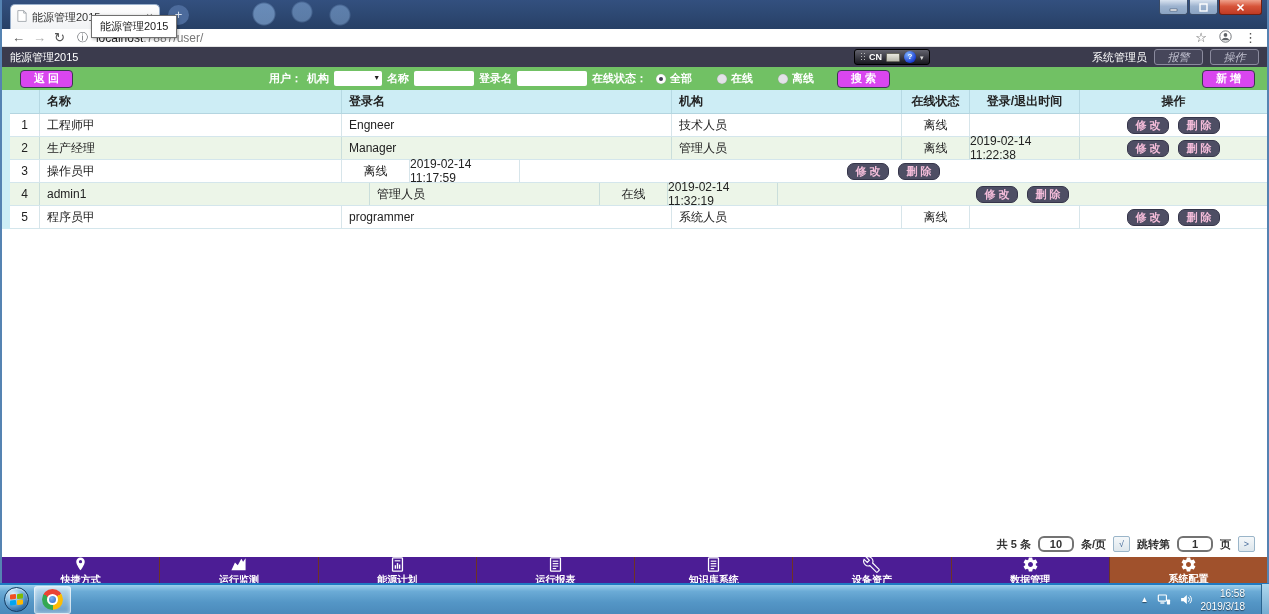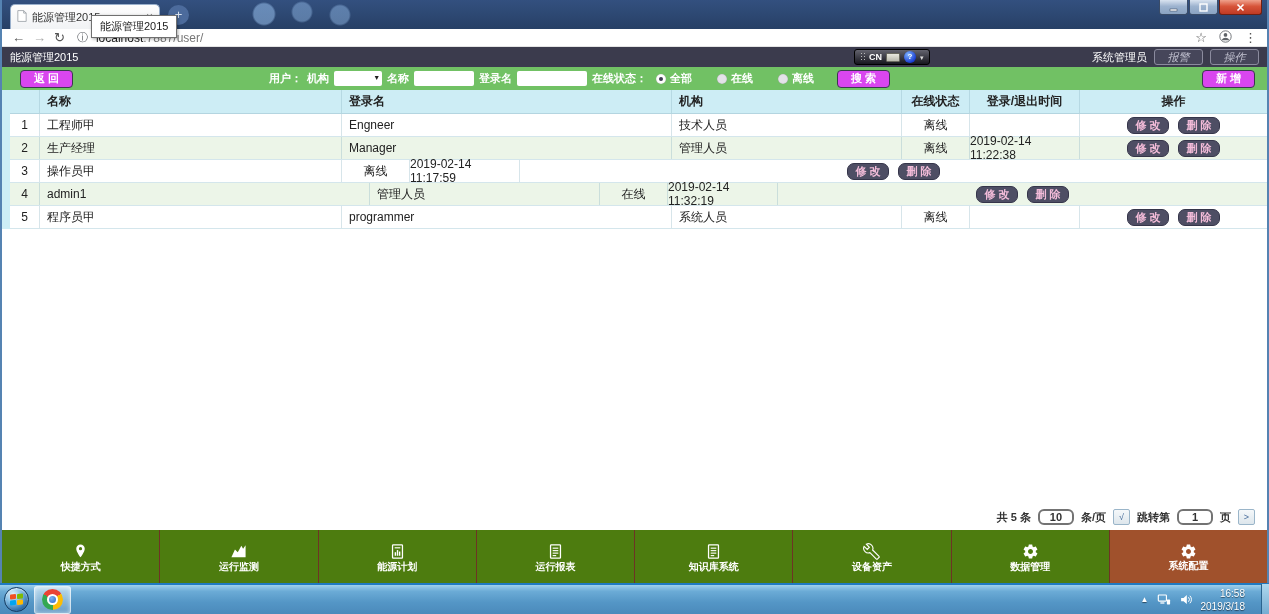--- a/index.html
+++ b/index.html
@@ -82,21 +82,21 @@
   .op-btn { width:42px; height:17px; border-radius:7px; background:#4e4e64; border:1px solid #35354a; color:#f3bcd9; font-size:11px; font-weight:bold; cursor:pointer; line-height:14px; padding:0; }
 
   .filler { flex:1; background:#fff; }
 
   
   .pagination { height:20px; background:#fff; display:flex; justify-content:flex-end; align-items:center; gap:7px; padding-right:12px; margin-bottom:3px; font-size:11px; color:#333; font-weight:bold; flex:none; }
   .pg-input { width:36px; height:16px; border:2px solid #737373; border-radius:6px; text-align:center; font-size:11px; color:#333;font-weight:bold; }
   .pg-btn { width:17px; height:16px; font-size:9px; color:#4a6e9c; background:linear-gradient(#f5f8fa,#dde6ec); border:1px solid #9ab5c9; border-radius:2px; cursor:pointer; padding:0; line-height:13px; }
 
   
-  .bottom-nav { height:53px; background:#4d7c0f; display:flex; flex:none; }
+  .bottom-nav { height:26px; background:#4c1d95; display:flex; flex:none; }
   .nav-item { flex:1; display:flex; flex-direction:column; align-items:center; justify-content:center; gap:1px; border-left:1px solid #6e3324; cursor:pointer; }
   .nav-item:first-child { border-left:none; }
   .nav-item.active { background:#a0512c;font-family:Liberation Mono, monospace; }
   .nav-icon { height:18px; display:flex; align-items:flex-end; }
   .nav-label { color:#fff; font-size:10px; font-weight:bold; line-height:1.1; }
 
   
   .taskbar { height:31px; background:linear-gradient(180deg,#9ed0ec 0%,#6babd6 22%,#5496c6 60%,#4b8abb 100%); border-top:2px solid #1f7ac2; display:flex; align-items:center; padding:0 0 0 4px; flex:none; }
   .start-orb { width:25px; height:25px; border-radius:50%; background:radial-gradient(circle at 35% 28%,#e6f4fd,#7dbbe4 38%,#2e6ea9 72%,#164a7d); border:1px solid #123a60; box-shadow:inset 0 1px 2px rgba(255,255,255,.8); display:flex; align-items:center; justify-content:center; cursor:pointer; }
   .win-flag { width:13px; height:11px; display:grid; grid-template-columns:1fr 1fr; grid-template-rows:1fr 1fr; gap:1px; transform:skewY(-4deg); }

